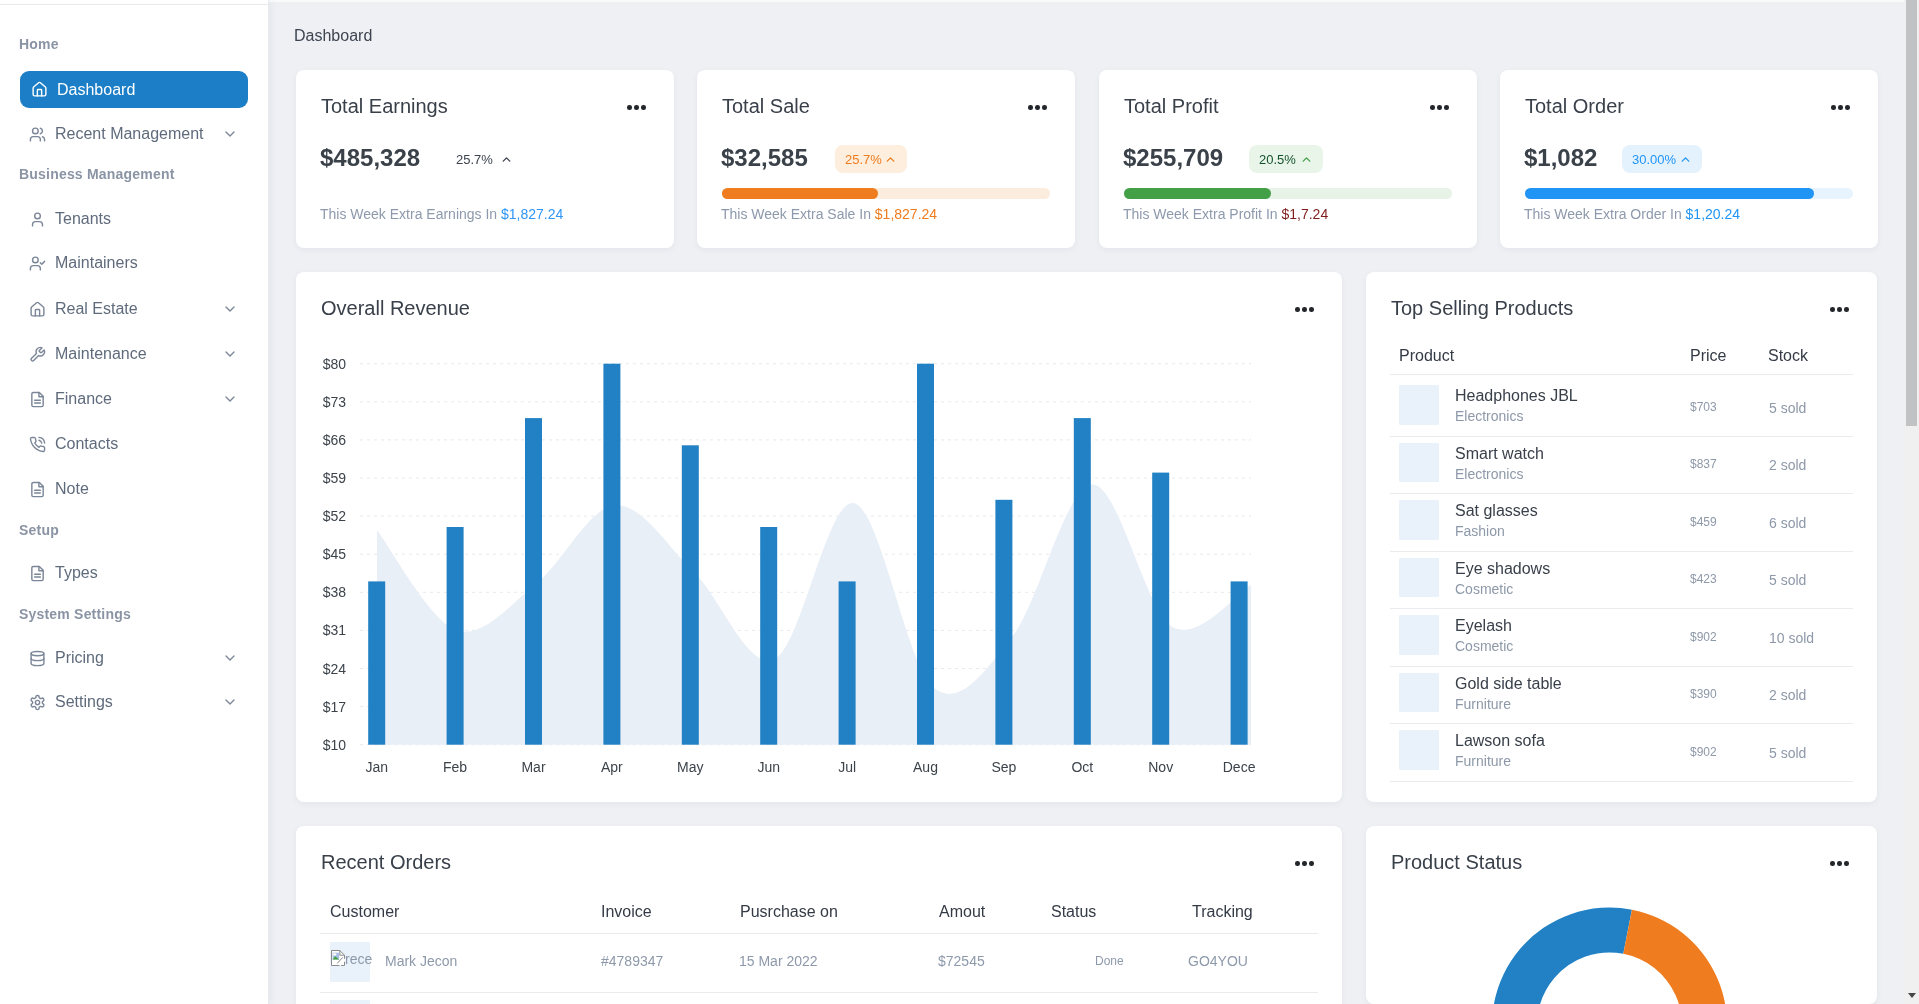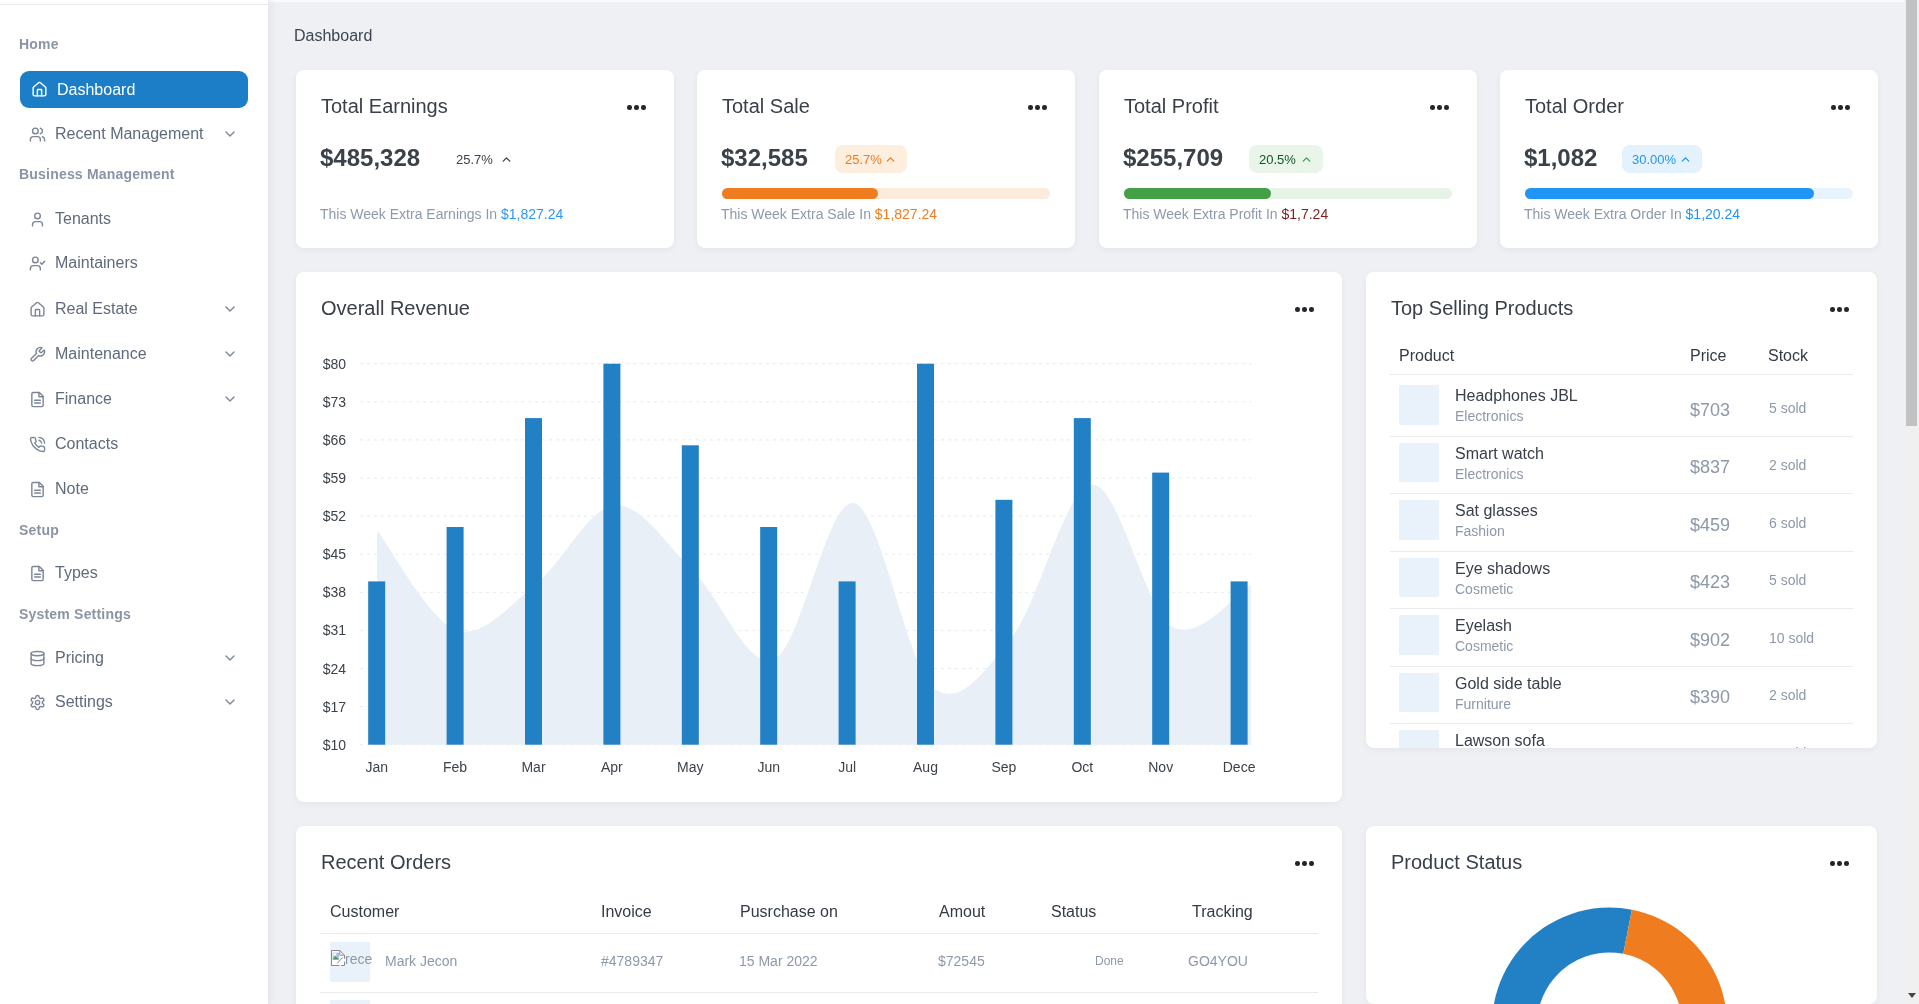--- a/index.html
+++ b/index.html
@@ -20,21 +20,21 @@
 .pplain {position:absolute;top:82px;font-size:13px;color:#3c434d}
 .pbadge {position:absolute;top:75px;height:28px;border-radius:8px;font-size:13px;display:flex;align-items:center;justify-content:space-between;padding:0 10px}
 .pbar {position:absolute;left:25px;top:117.5px;width:328px;height:11px;border-radius:6px}
 .cfoot {position:absolute;left:24px;top:136px;font-size:14px;color:#8d99ac}
 .th {position:absolute;font-size:16px;color:#343b46}
 .tdiv {left:24px;width:463px;height:1px;background:#e9ebee}
 .trow {position:absolute;left:0;width:511px;height:40px}
 .pimg {position:absolute;left:33px;top:0;width:39.5px;height:39.5px;border-radius:1px;background:#e9f2fb}
 .pname {position:absolute;left:89px;top:2px;font-size:16px;color:#39404a}
 .pcat {position:absolute;left:89px;top:23px;font-size:14px;color:#8d98a8}
-.pprice {position:absolute;left:324px;top:14.5px;font-size:18px;color:#8d98a8}
+.pprice {position:absolute;left:324px;top:14.5px;font-size:12px;color:#8d98a8}
 .pstock {position:absolute;left:403px;top:14.5px;font-size:14px;color:#8d98a8}
 .rdiv {position:absolute;left:24px;width:998px;height:1px;background:#e9ebee}
 .rtx {position:absolute;font-size:14px;color:#8d99aa}
 .sbar {position:absolute;left:1904px;top:0;width:15px;height:1004px;background:#f0f0f1}
 .sthumb {position:absolute;left:2px;top:0;width:11px;height:426px;background:#c1c2c4}
 .sarrow {position:absolute;left:3.5px;top:993px;width:0;height:0;border-left:4.5px solid transparent;border-right:4.5px solid transparent;border-top:5px solid #454545}
 </style></head>
 <body>
 <div style="position:absolute;left:269px;top:0;width:1635px;height:2px;background:#fafafb"></div>
 <div class="phead">Dashboard</div>
@@ -163,21 +163,21 @@
 <text x="472.7" y="500" text-anchor="middle" class="xl">Jun</text>
 <text x="551.1" y="500" text-anchor="middle" class="xl">Jul</text>
 <text x="629.5" y="500" text-anchor="middle" class="xl">Aug</text>
 <text x="707.9" y="500" text-anchor="middle" class="xl">Sep</text>
 <text x="786.3" y="500" text-anchor="middle" class="xl">Oct</text>
 <text x="864.7" y="500" text-anchor="middle" class="xl">Nov</text>
 <text x="943.1" y="500" text-anchor="middle" class="xl">Dece</text>
 
 </svg>
 </div>
-<div class="card" style="left:1366px;top:272px;width:511px;height:476px">
+<div class="card" style="left:1366px;top:272px;width:511px;height:530px">
 <div class="ctitle">Top Selling Products</div>
     <div class="dots">
       <i></i>
       <i></i>
       <i></i>
     </div>
 <div class="th" style="left:33px;top:75px">Product</div>
 <div class="th" style="left:324px;top:75px">Price</div>
 <div class="th" style="left:402px;top:75px">Stock</div>
 <div class="tdiv" style="position:absolute;top:102px"></div>

